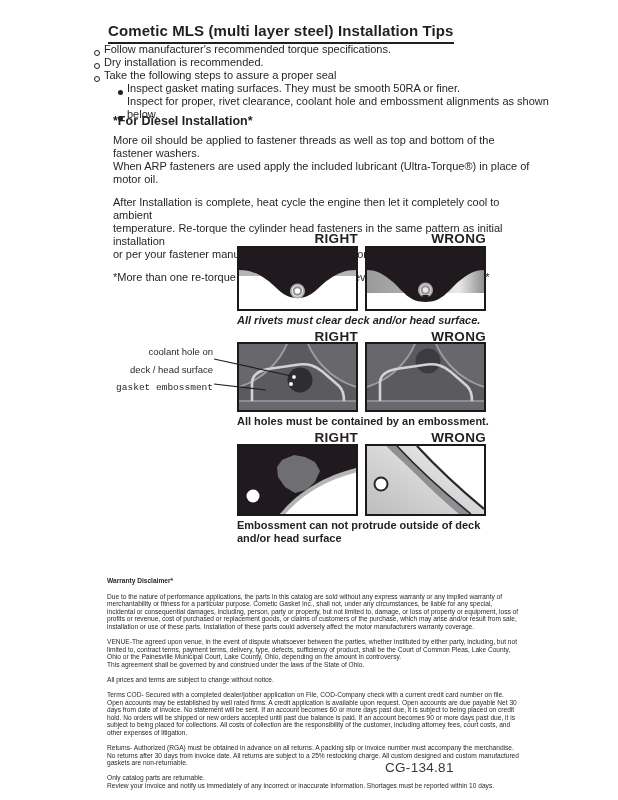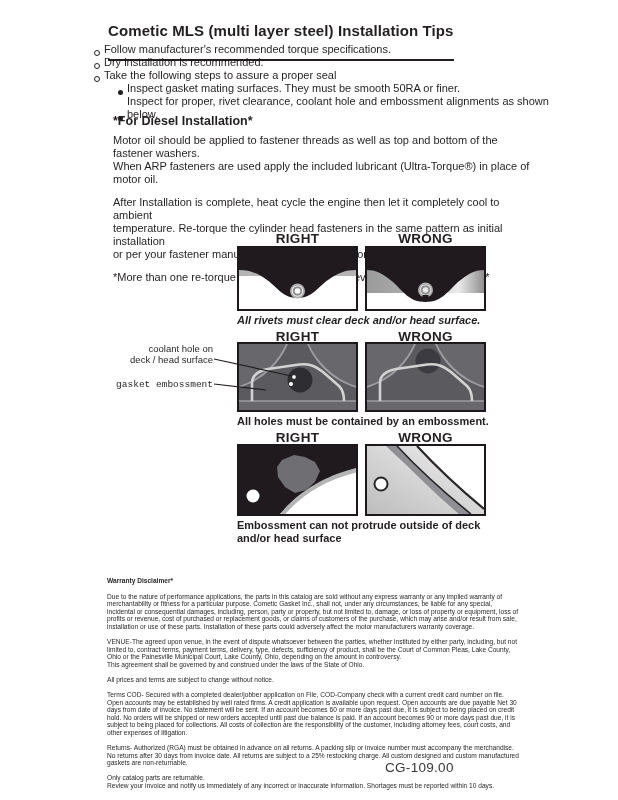--- a/index.html
+++ b/index.html
@@ -8,21 +8,21 @@
     background:#ffffff; overflow:hidden;
     font-family:"Liberation Sans","DejaVu Sans",sans-serif;
     color:#231f20;
   }
   .preline{white-space:pre-line;}
 
   
   .title{
     position:absolute; left:108px; top:22px;
     font-size:15px; font-weight:bold; letter-spacing:.1px;
-    border-bottom:2px solid #231f20; padding-bottom:20px;
+    border-bottom:2px solid #231f20; padding-bottom:3px;
   }
 
   
   .bullets{position:absolute; left:94px; top:43px; width:470px; font-size:11px; line-height:13px;}
   .bullet-row{display:flex; align-items:flex-end;}
   .bullet-row.sub{margin-left:24px;}
   .marker-circle{
     flex:0 0 auto; width:4px; height:4px; border:1px solid #231f20; border-radius:50%;
     margin:4px 4px 0 0;
   }
@@ -32,34 +32,34 @@
   }
 
   
   .diesel{position:absolute; left:113px; top:115px; width:420px; font-size:11px; line-height:13px;}
   .diesel-heading{font-size:12.5px; font-weight:bold; margin:0 0 6px 0;}
   .diesel p{margin:0 0 10px 0;}
   .diesel .note{margin:0;}
 
   
   .diag-header{
-    position:absolute; width:121px; text-align:center;
+    position:absolute; width:121px; text-align:right;
     font-size:13.5px; font-weight:bold; letter-spacing:.3px;
   }
   .diag-img{
     position:absolute; width:121px; border:2px solid #1c181b; box-sizing:border-box;
     background:#fff; line-height:0;
   }
   .diag-img svg{display:block; width:100%; height:100%;}
   .diag-caption{
     position:absolute; left:237px; width:300px;
     font-size:11px; font-weight:bold; line-height:12.5px;
   }
   .callout{
-    position:absolute; text-align:right; font-size:9.5px; line-height:11px; color:#231f20;
+    position:absolute; text-align:right; font-size:9.5px; line-height:18px; color:#231f20;
   }
   .leader-overlay{position:absolute; left:0; top:0; width:618px; height:800px; pointer-events:none;}
 
   
   .legal{position:absolute; left:107px; top:577px; width:414px; font-size:6.6px; line-height:7.6px; color:#2b2729;}
   .legal-heading{font-weight:bold; margin:0 0 8px 0;}
   .legal p{margin:0 0 7.5px 0;}
 
   .footer-code{position:absolute; left:385px; top:760px; font-size:13.5px; color:#3a3638; letter-spacing:.3px;}
 </style>
@@ -88,21 +88,21 @@
       <span>Inspect gasket mating surfaces.  They must be smooth 50RA or finer.</span>
     </div>
     <div class="bullet-row sub">
       <span class="marker-dot"></span>
       <span>Inspect for proper, rivet clearance, coolant hole and embossment alignments as shown below.</span>
     </div>
   </div>
 
   <div class="diesel">
     <div class="diesel-heading">*For Diesel Installation*</div>
-    <p class="preline">Motor oil should be applied to fastener threads as well as top and bottom of the fastener washers.
+    <p class="preline">More oil should be applied to fastener threads as well as top and bottom of the fastener washers.
 When ARP fasteners are used apply the included lubricant (Ultra-Torque®) in place of motor oil.</p>
     <p class="preline">After Installation is complete, heat cycle the engine then let it completely cool to ambient
 temperature. Re-torque the cylinder head fasteners in the same pattern as initial installation
 or per your fastener manufacturer's recommendations.</p>
     <p class="note">*More than one re-torque may be required to achieve proper fastener stretch*</p>
   </div>
 
   <div class="diag-header" style="left:237px; top:231px;">RIGHT</div>
   <div class="diag-header" style="left:365px; top:231px;">WRONG</div>
 
@@ -212,15 +212,15 @@
     <p class="preline">Due to the nature of performance applications, the parts in this catalog are sold without any express warranty or any implied warranty of merchantability or fitness for a particular purpose.  Cometic Gasket Inc., shall not, under any circumstances, be liable for any special, incidental or consequential damages, including, person, party or property, but not limited to, damage, or loss of property or equipment, loss of profits or revenue, cost of purchased or replacement goods, or claims of customers of the purchase, which may arise and/or result from sale, installation or use of these parts.  Installation of these parts could adversely affect the motor manufacturers warranty coverage.</p>
     <p class="preline">VENUE-The agreed upon venue, in the event of dispute whatsoever between the parties, whether instituted by either party, including, but not limited to, contract terms, payment terms, delivery, type, defects, sufficiency of product, shall be the Court of Common Pleas, Lake County, Ohio or the Painesville Municipal Court, Lake County, Ohio, depending on the amount in controversy.
 This agreement shall be governed by and construed under the laws of the State of Ohio.</p>
     <p class="preline">All prices and terms are subject to change without notice.</p>
     <p class="preline">Terms COD- Secured with a completed dealer/jobber application on File, COD-Company check with a current credit card number on file.  Open accounts may be established by well rated firms.  A credit application is available upon request.  Open accounts are due payable Net 30 days from date of invoice.  No statement will be sent.  If an account becomes 60 or more days past due, it is subject to being placed on credit hold.  No orders will be shipped or new orders accepted until past due balance is paid.  If an account becomes 90 or more days past due, it is subject to being placed for collections.  All costs of collection are the responsibility of the customer, including attorney fees, court costs, and other expenses of litigation.</p>
     <p class="preline">Returns- Authorized (RGA) must be obtained in advance on all returns.  A packing slip or invoice number must accompany the merchandise.  No returns after 30 days from invoice date.  All returns are subject to a 25% restocking charge.  All custom designed and custom manufactured gaskets are non-returnable.</p>
     <p class="preline">Only catalog parts are returnable.
 Review your invoice and notify us immediately of any incorrect or inaccurate information.  Shortages must be reported within 10 days.</p>
   </div>
 
-  <div class="footer-code">CG-109.00</div>
+  <div class="footer-code">CG-134.81</div>
 
 </div>
 
 </body></html>

